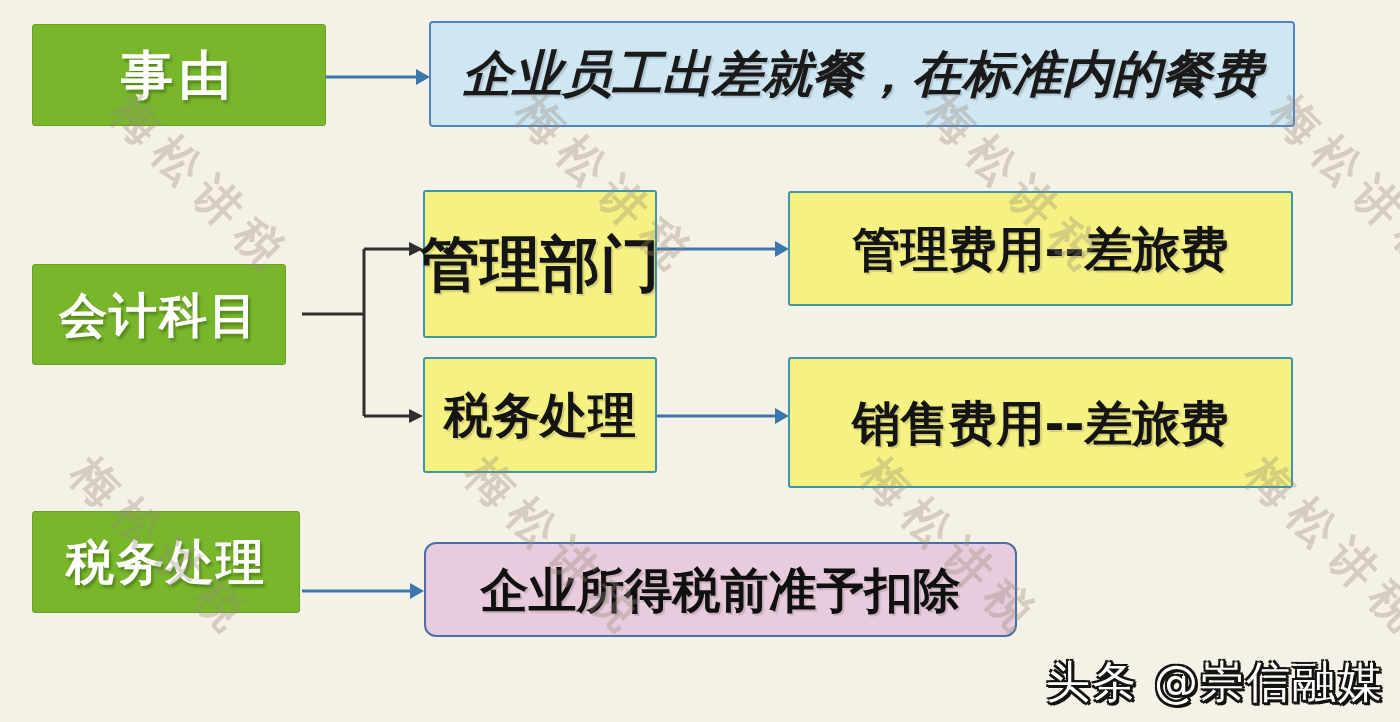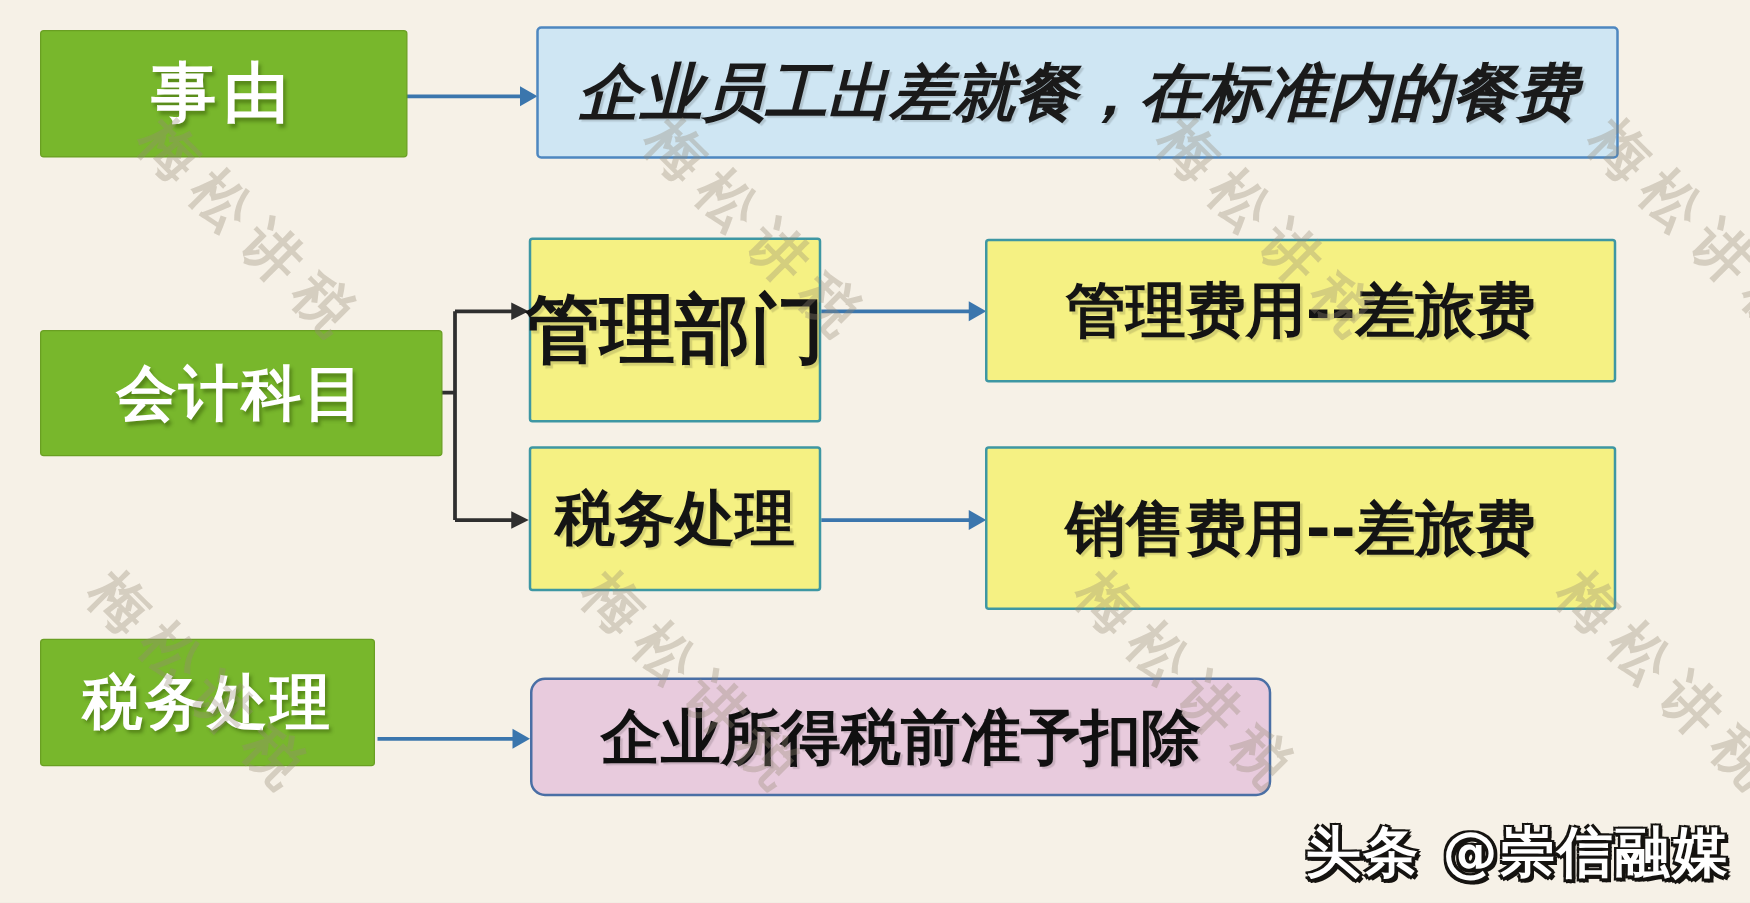--- a/index.html
+++ b/index.html
@@ -57,21 +57,21 @@
     border: 2px solid #4a6fa5;
     border-radius: 12px;
     color: #101010;
   }
   .dark-text { text-shadow: 2px 2px 1px rgba(0,0,0,0.14); }
 
   #box-reason      { left: 32px;  top: 24px;  width: 294px; height: 102px; font-size: 52px; letter-spacing: 6px; }
   #box-reason-desc { left: 429px; top: 21px;  width: 866px; height: 106px; font-size: 50px; font-style: italic; }
   #box-mgmt-dept   { left: 423px; top: 190px; width: 234px; height: 148px; font-size: 60px; }
   #box-mgmt-exp    { left: 788px; top: 191px; width: 505px; height: 115px; font-size: 48px; }
-  #box-accounting  { left: 32px;  top: 264px; width: 322px; height: 101px; font-size: 48px; letter-spacing: 2px; }
+  #box-accounting  { left: 32px;  top: 264px; width: 254px; height: 101px; font-size: 48px; letter-spacing: 2px; }
   #box-sales-dept  { left: 423px; top: 357px; width: 234px; height: 116px; font-size: 48px; }
   #box-sales-exp   { left: 788px; top: 357px; width: 505px; height: 131px; font-size: 48px; }
   #box-tax         { left: 32px;  top: 511px; width: 268px; height: 102px; font-size: 48px; letter-spacing: 2px; }
   #box-tax-desc    { left: 424px; top: 542px; width: 593px; height: 95px;  font-size: 48px; }
 
   
   .wm {
     position: absolute;
     font-size: 46px;
     font-weight: 700;
@@ -91,21 +91,21 @@
   #wm6 { left: 440px;  top: 517px; }
   #wm7 { left: 835px;  top: 517px; }
   #wm8 { left: 1220px; top: 517px; }
 
   
   #credit {
     position: absolute;
     right: 16px;
     bottom: 10px;
     font-size: 44px;
-    font-weight: 700;
+    font-weight: 400;
     letter-spacing: 2px;
     color: #ffffff;
     text-shadow:
       -2px -2px 0 #151310, 2px -2px 0 #151310,
       -2px 2px 0 #151310,  2px 2px 0 #151310,
       3px 3px 0 #151310,   0 3px 0 #151310,
       3px 0 0 #151310;
     z-index: 4;
   }
 </style>

